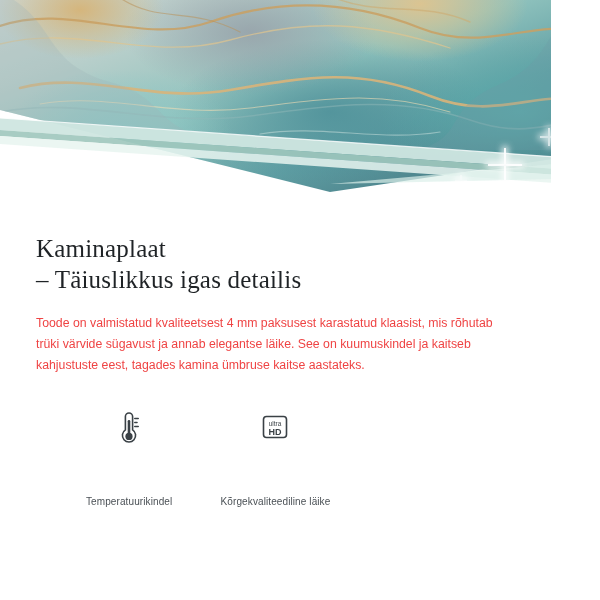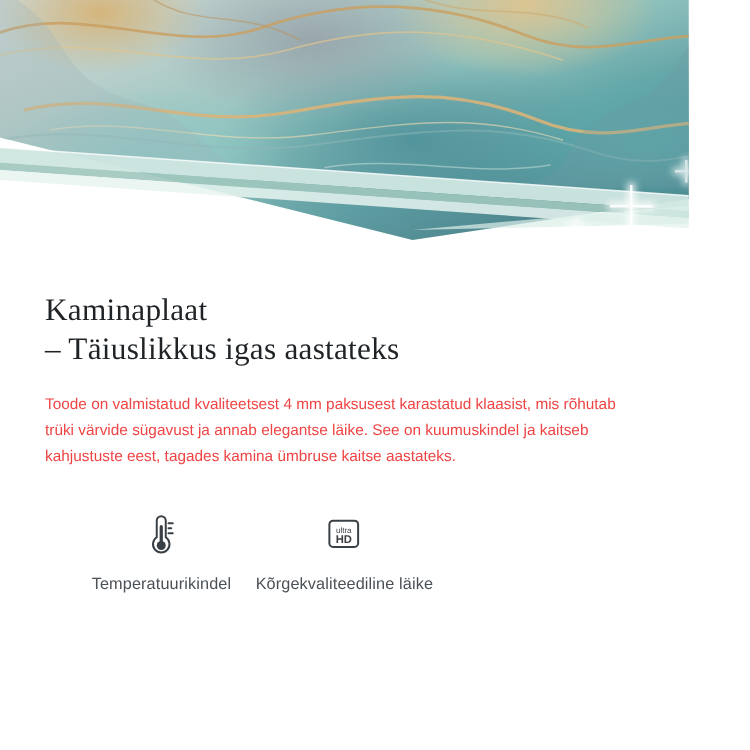--- a/index.html
+++ b/index.html
@@ -118,31 +118,32 @@
     display: grid;
     grid-template-columns: repeat(3, 1fr);
     row-gap: 24px;
     padding: 0 20px;
   }
   .feature {
     display: flex;
     flex-direction: column;
     align-items: center;
     text-align: center;
+    gap: 37px;
   }
   .feature-icon {
     width: 46px;
     height: 46px;
     display: flex;
     align-items: center;
     justify-content: center;
     margin-bottom: 9px;
   }
   .feature-label {
-    font-size: 13px;
+    font-size: 10px;
     color: #4a5055;
     letter-spacing: .1px;
   }
   svg { display: block; }
 </style>
 </head>
 <body>
 
 <div class="page">
 
@@ -176,21 +177,21 @@
     </svg>
 
     <span class="sparkle s1"></span>
     <span class="sparkle s2"></span>
     <span class="sparkle s3"></span>
   </div>
 
   <div class="content">
     <h1 class="title">
       <span>Kaminaplaat</span>
-      <span class="line2">– Täiuslikkus igas aastateks</span>
+      <span class="line2">– Täiuslikkus igas detailis</span>
     </h1>
 
     <p class="body-text">Toode on valmistatud kvaliteetsest 4 mm paksusest karastatud klaasist, mis rõhutab trüki värvide sügavust ja annab elegantse läike. See on kuumuskindel ja kaitseb kahjustuste eest, tagades kamina ümbruse kaitse aastateks.</p>
 
     <div class="features">
 
       <div class="feature">
         <span class="feature-icon">
           <svg width="40" height="42" viewBox="0 0 40 42">
             <g fill="none" stroke="#3a4146" stroke-width="1.6" stroke-linecap="round">

